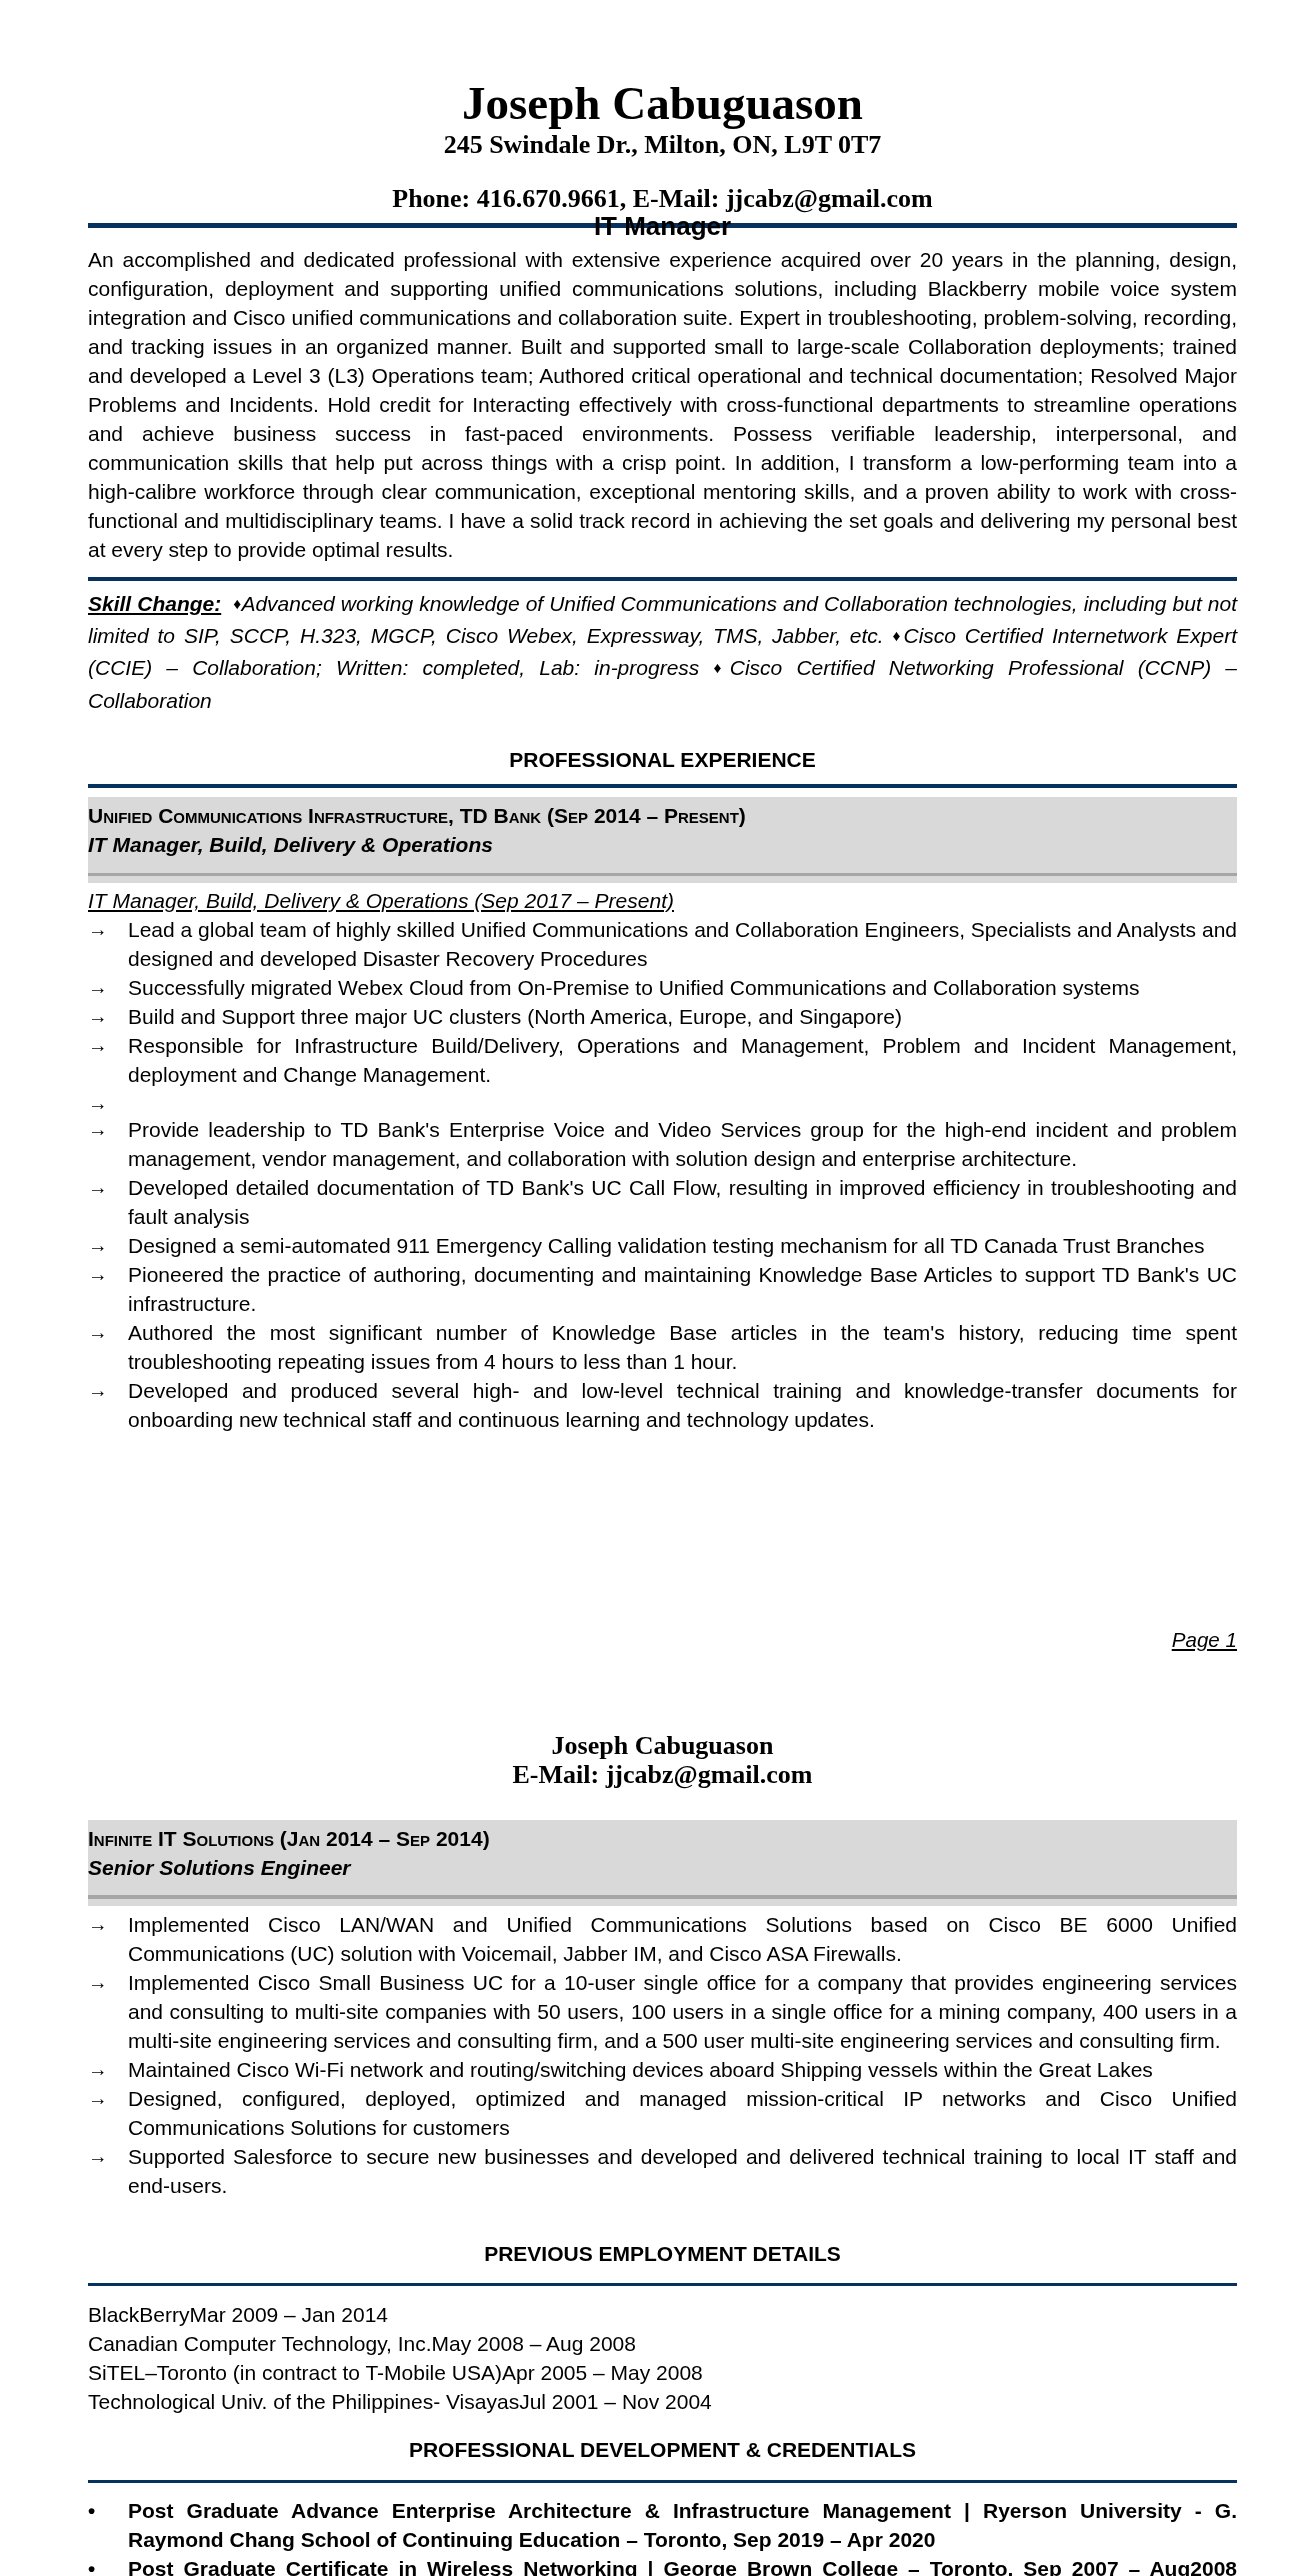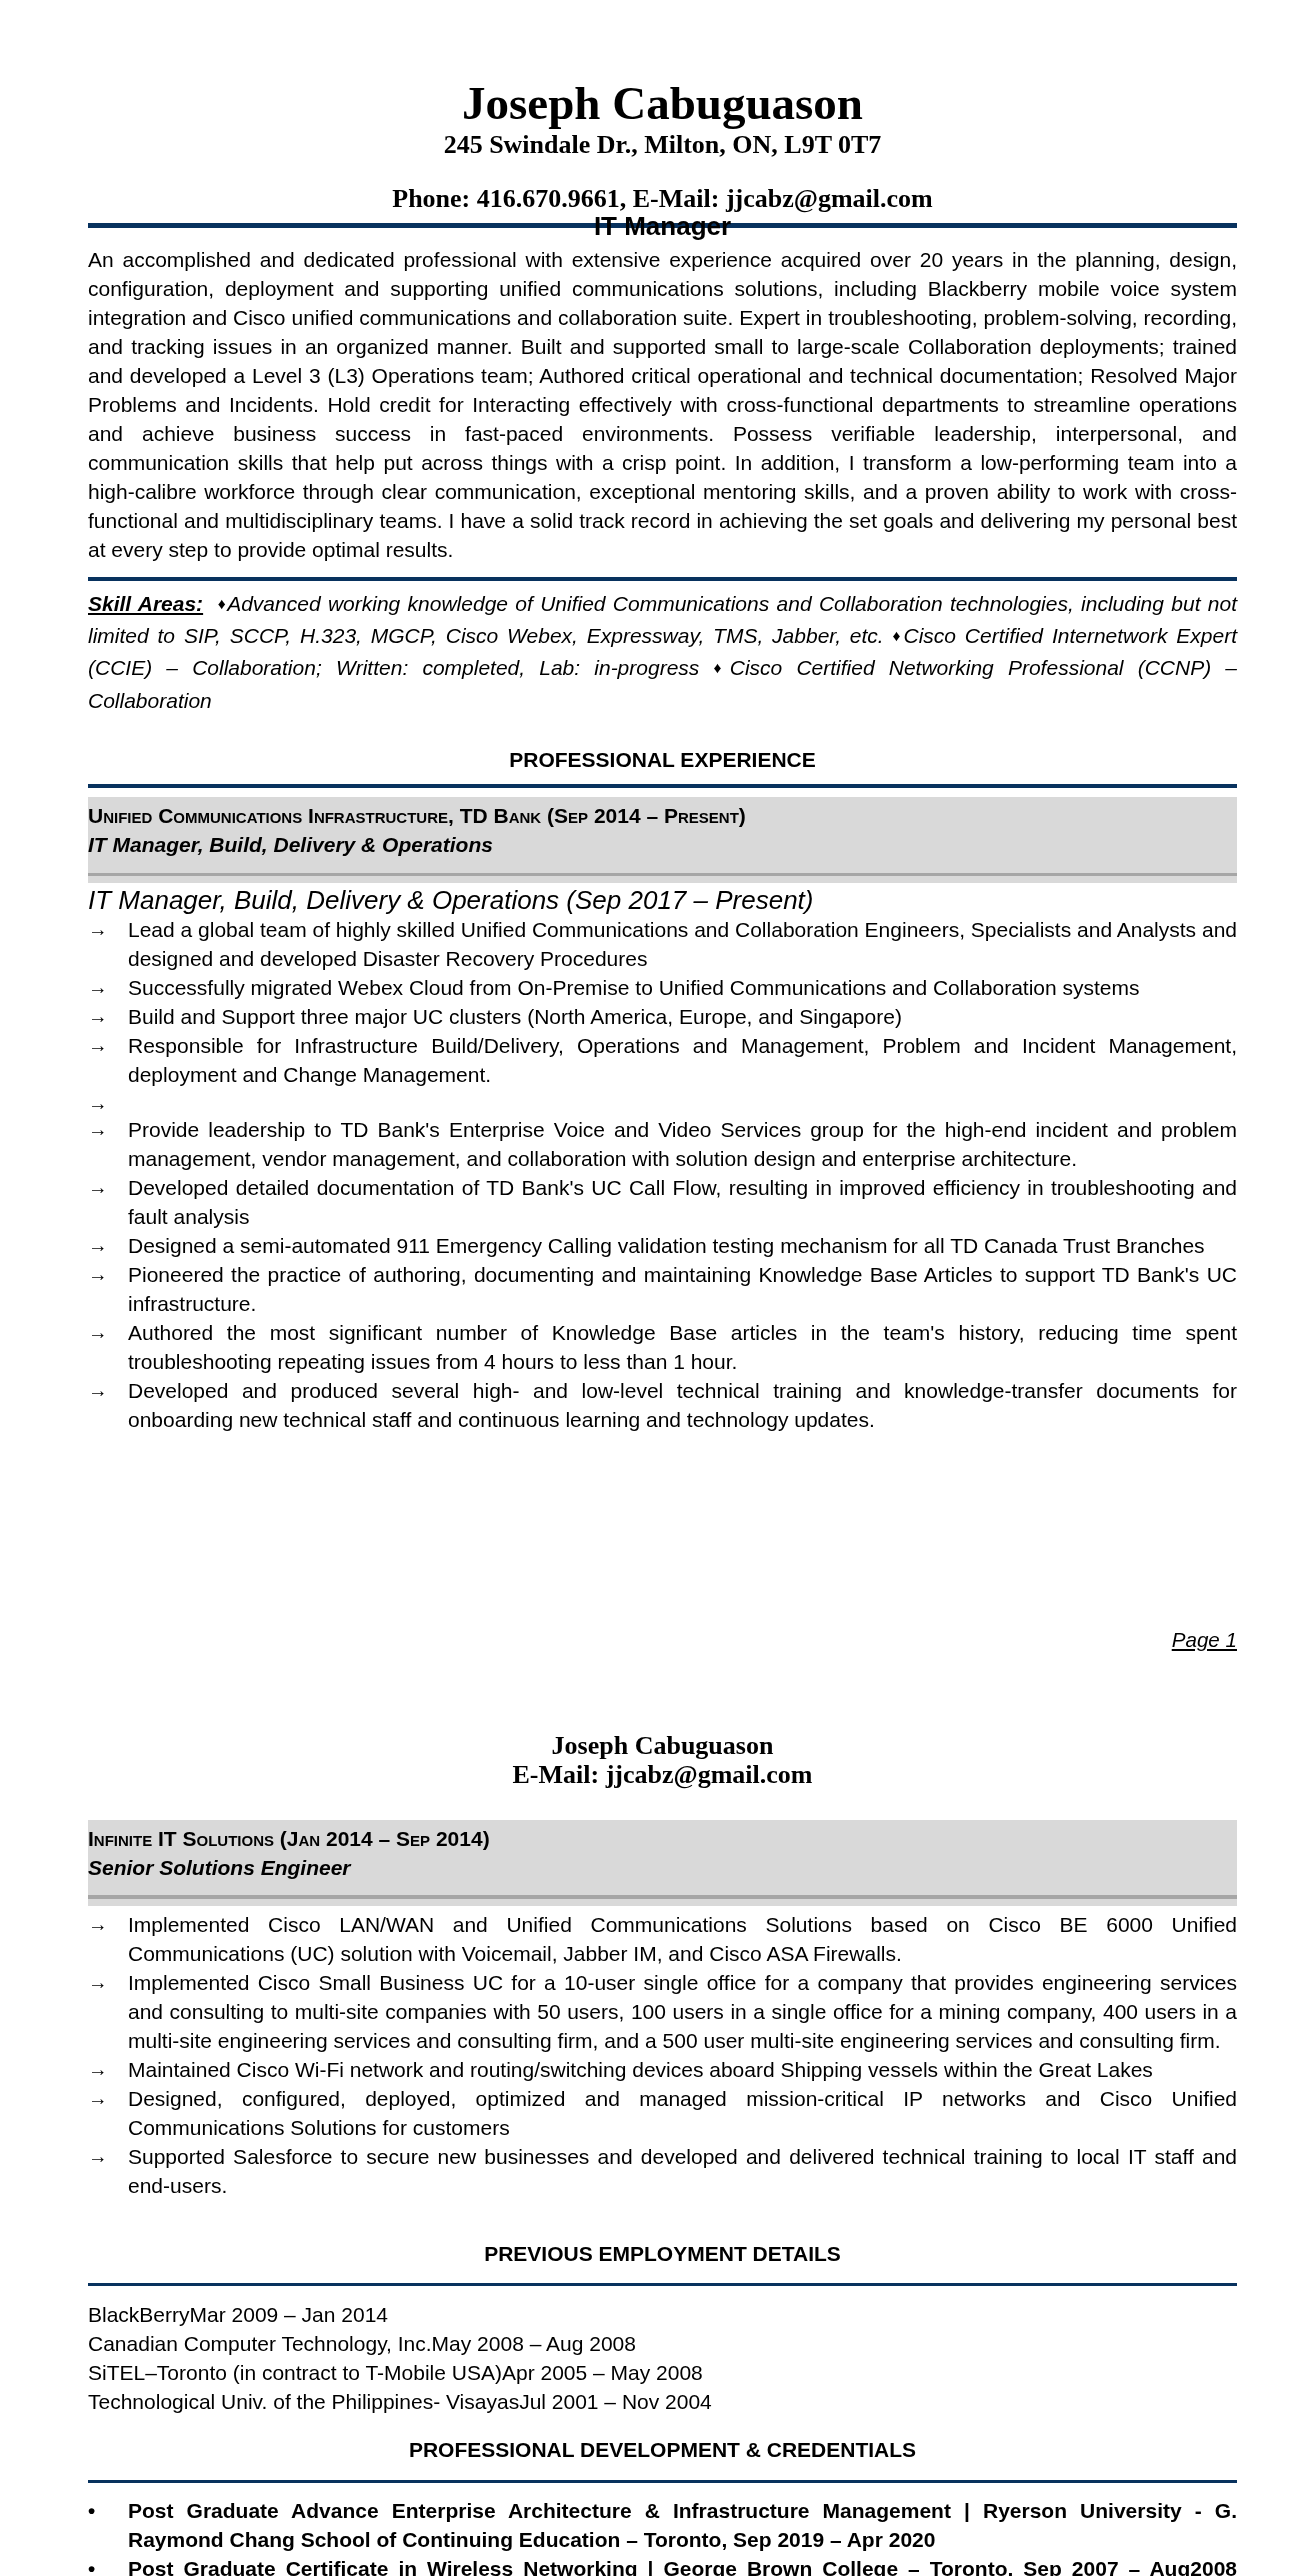--- a/index.html
+++ b/index.html
@@ -17,21 +17,21 @@
   .job-title { font-size: 26px; font-weight: bold; line-height: 31px; }
   .para { font-size: 21px; line-height: 29px; text-align: justify; }
   .skills { font-size: 21px; line-height: 32px; text-align: justify; font-style: italic; }
   .skills .lbl { font-weight: bold; text-decoration: underline; }
   .sec-head { font-size: 21px; font-weight: bold; line-height: 26px; text-align: center; }
   .company-box { background: #d9d9d9; width: 1149px; padding: 4.1px 0 0 0; }
   .company-box .co { font-size: 21px; font-weight: bold; font-variant: small-caps; line-height: 29px; }
   .company-box .role { font-size: 21px; font-weight: bold; font-style: italic; line-height: 29px; }
   .company-box .grey-rule { height: 3.6px; background: #a6a6a6; margin-top: 13.4px; }
   .company-box .tail { height: 7.2px; }
-  .sub-role { font-size: 26px; font-style: italic; line-height: 29px; }
+  .sub-role { font-size: 21px; font-style: italic; text-decoration: underline; line-height: 29px; }
   ul.arrows { list-style: none; margin: 0; padding: 0; }
   ul.arrows li { position: relative; padding-left: 40px; font-size: 21px; line-height: 29px;
                  text-align: justify; margin-bottom: 0; }
   ul.arrows li .arrow { position: absolute; left: 0; top: 0; font-size: 19.6px; }
   ul.dots { list-style: none; margin: 0; padding: 0; }
   ul.dots li { position: relative; padding-left: 40px; font-size: 21px; line-height: 29px;
                text-align: justify; font-weight: bold; }
   ul.dots li .dot { position: absolute; left: 0; top: 0; font-size: 20.6px; }
   .emp-row { display: flex; font-size: 21px; line-height: 29px; }
   .emp-row .dates { width: 222px; text-align: left; }
@@ -50,21 +50,21 @@
   </div>
 
   <div class="content" style="top:211px;">
     <div class="center job-title">IT Manager</div>
     <div class="para" style="margin-top:3.1px;">An accomplished and dedicated professional with extensive experience acquired over 20 years in the planning, design, configuration, deployment and supporting unified communications solutions, including Blackberry mobile voice system integration and Cisco unified communications and collaboration suite. Expert in troubleshooting, problem-solving, recording, and tracking issues in an organized manner. Built and supported small to large-scale Collaboration deployments; trained and developed a Level 3 (L3) Operations team; Authored critical operational and technical documentation; Resolved Major Problems and Incidents. Hold credit for Interacting effectively with cross-functional departments to streamline operations and achieve business success in fast-paced environments. Possess verifiable leadership, interpersonal, and communication skills that help put across things with a crisp point. In addition, I transform a low-performing team into a high-calibre workforce through clear communication, exceptional mentoring skills, and a proven ability to work with cross-functional and multidisciplinary teams. I have a solid track record in achieving the set goals and delivering my personal best at every step to provide optimal results.</div>
   </div>
 
   <div class="content" style="top:577px;">
     <div class="rule-blue" style="height:4.1px;"></div>
     <div class="skills" style="margin-top:7.2px;">
-      <span class="lbl">Skill Areas:</span>
+      <span class="lbl">Skill Change:</span>
       &nbsp;<span class="diamond">♦</span><span>Advanced working knowledge of Unified Communications and Collaboration technologies, including but not limited to SIP, SCCP, H.323, MGCP, Cisco Webex, Expressway, TMS, Jabber, etc.</span>
       <span class="diamond">♦</span><span>Cisco Certified Internetwork Expert (CCIE) – Collaboration; Written: completed, Lab: in-progress</span>
       <span class="diamond">♦</span><span>Cisco Certified Networking Professional (CCNP) – Collaboration</span>
     </div>
   </div>
 
   <div class="content" style="top:747px;">
     <div class="sec-head">PROFESSIONAL EXPERIENCE</div>
     <div class="rule-blue" style="height:3.6px; margin-top:11.3px;"></div>
     <div class="company-box" style="margin-top:9.3px;">

